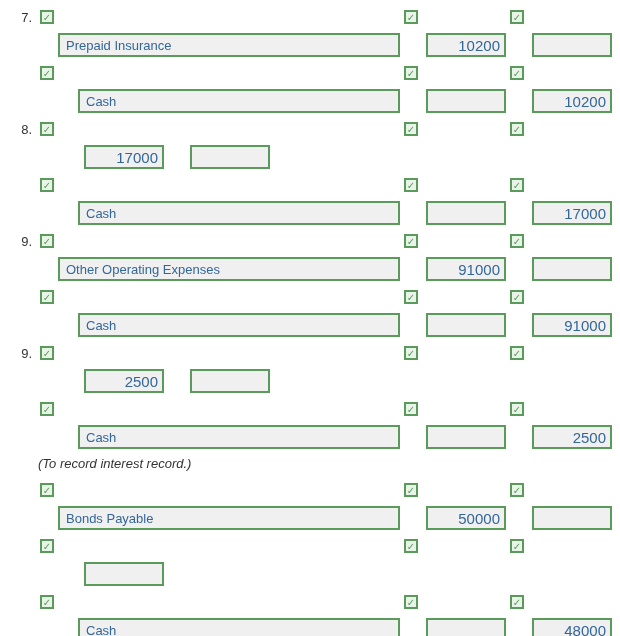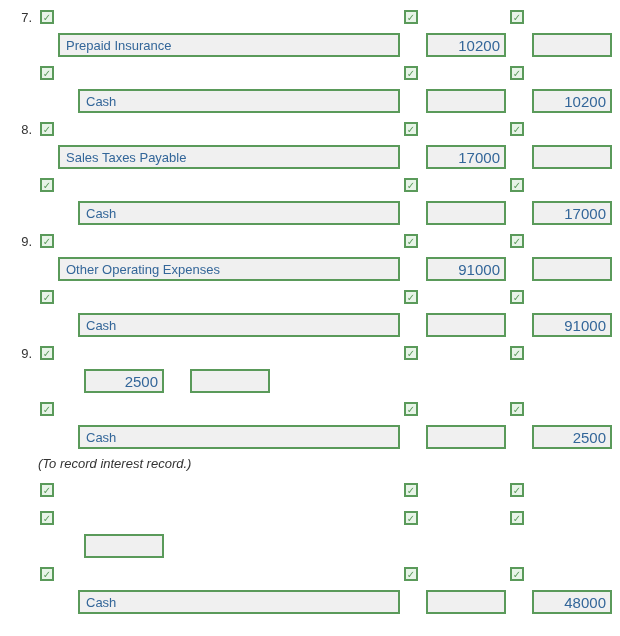--- a/index.html
+++ b/index.html
@@ -162,21 +162,20 @@
         </div>
         <div style="width: 80px; margin-left: 4px;"></div>
         <div class="check-cell">
           <div class="check-box">✓</div>
         </div>
         <div style="width: 80px; margin-left: 4px;"></div>
       </div>
       <div class="entry-row">
         <div class="row-number"></div>
         <div style="width: 22px; flex-shrink: 0;"></div>
-        <div class="account-cell"><input type="text" class="account-input" value="Sales Taxes Payable" style=""></div>
         <div style="width: 22px; flex-shrink: 0;"></div>
         <div class="debit-cell"><input type="text" class="amount-input" value="17000" style=""></div>
         <div style="width: 22px; flex-shrink: 0;"></div>
         <div class="credit-cell"><input type="text" class="amount-input" style=""></div>
       </div>
       <div class="entry-row">
         <div class="row-number"></div>
         <div class="check-cell">
           <div class="check-box">✓</div>
         </div>
@@ -308,20 +307,29 @@
         </div>
         <div style="flex: 1 1 0%;"></div>
         <div class="check-cell">
           <div class="check-box">✓</div>
         </div>
         <div style="width: 80px; margin-left: 4px;"></div>
         <div class="check-cell">
           <div class="check-box">✓</div>
         </div>
         <div style="width: 80px; margin-left: 4px;"></div>
+      </div>
+      <div class="entry-row">
+        <div class="row-number"></div>
+        <div style="width: 22px; flex-shrink: 0;"></div>
+        <div class="account-cell"><input type="text" class="account-input" value="Bonds Payable" style=""></div>
+        <div style="width: 22px; flex-shrink: 0;"></div>
+        <div class="debit-cell"><input type="text" class="amount-input" value="50000" style=""></div>
+        <div style="width: 22px; flex-shrink: 0;"></div>
+        <div class="credit-cell"><input type="text" class="amount-input" style=""></div>
       </div>
       <div class="entry-row">
         <div class="row-number"></div>
         <div class="check-cell">
           <div class="check-box">✓</div>
         </div>
         <div style="flex: 1 1 0%;"></div>
         <div class="check-cell">
           <div class="check-box">✓</div>
         </div>

